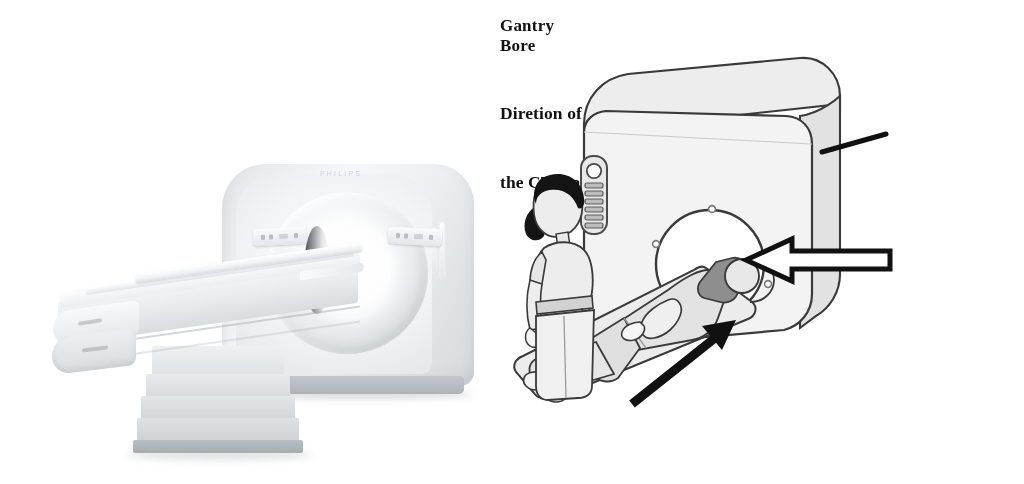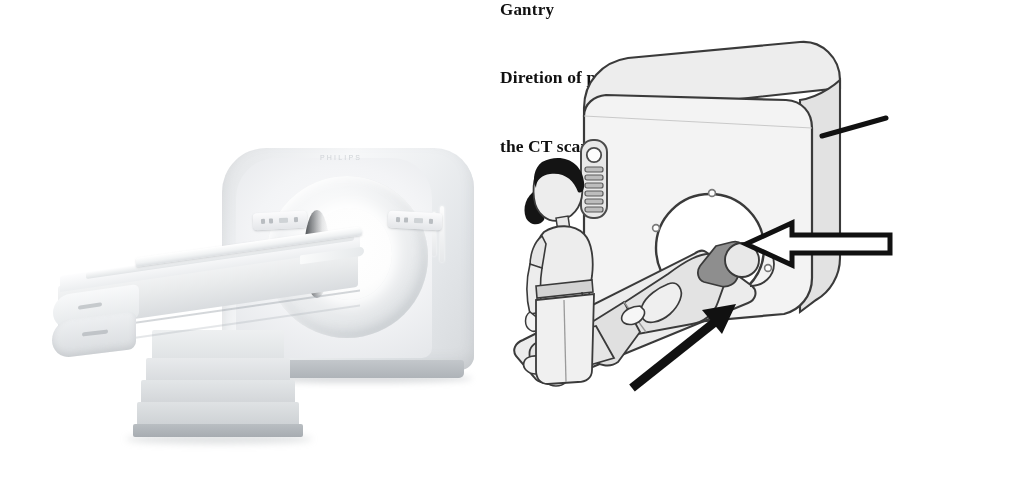--- a/index.html
+++ b/index.html
@@ -1,21 +1,21 @@
 <!DOCTYPE html>
 <html><head>
 <meta charset="utf-8">
 <style>
   html,body{margin:0;padding:0;}
   body{
     width:1024px;height:484px;background:#ffffff;
     font-family:"Liberation Serif", serif;
     overflow:hidden;position:relative;
   }
-  #figure{position:absolute;inset:0;}
+  #figure{position:absolute;inset:0;margin-top:16px;}
 
   
   #photo-panel{position:absolute;left:0;top:0;width:500px;height:484px;}
   .ph{position:absolute;}
 
   
   .ph-gantry-body{
     left:222px;top:148px;width:252px;height:222px;
     border-radius:44px 40px 14px 14px;
     background:linear-gradient(118deg,#e2e4e6 0%,#eceef0 16%,#f7f8f9 36%,#eef0f2 58%,#e2e5e8 78%,#d6d9dc 100%);
@@ -340,20 +340,21 @@
         <path d="M4 24 L68 6" fill="none" stroke="#111" stroke-width="5" stroke-linecap="round"></path>
       </svg>
     </div>
     <div class="label" id="label-gantry">Gantry</div>
 
     <div class="dg" style="left:244px;top:218px;">
       <svg width="150" height="52" viewBox="0 0 150 52">
         <path d="M2 26 L48 5 L48 17 L146 17 L146 35 L48 35 L48 47 Z" fill="#ffffff" stroke="#111" stroke-width="5" stroke-linejoin="miter"></path>
       </svg>
     </div>
+    <div class="label" id="label-bore">Bore</div>
 
     <div class="dg" style="left:124px;top:292px;">
       <svg width="130" height="100" viewBox="0 0 130 100">
         <path d="M8 96 L96 26" fill="none" stroke="#111" stroke-width="9" stroke-linecap="butt"></path>
         <path d="M112 12 L78 18 L98 42 Z" fill="#111"></path>
       </svg>
     </div>
 
     <div class="label" id="caption">
       <div>Diretion of patient through</div>

